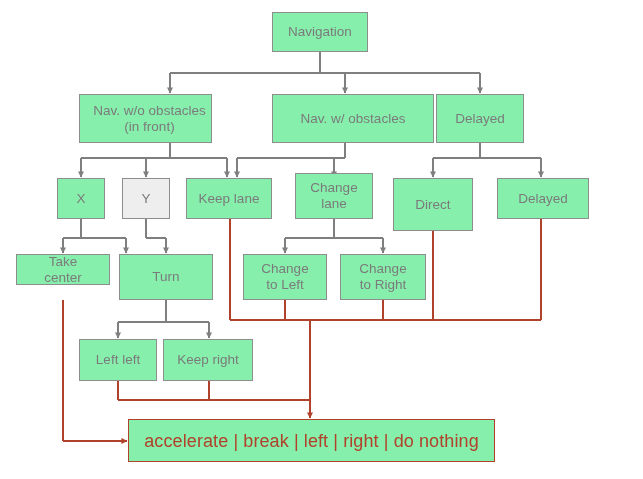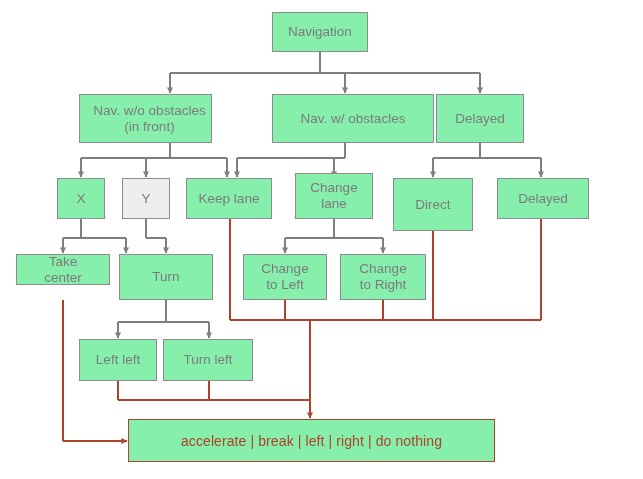--- a/index.html
+++ b/index.html
@@ -18,21 +18,21 @@
     align-items:center;
     justify-content:center;
     text-align:center;
     white-space:pre-line;
     z-index:2;
   }
   .node.shaded{background:#eeeeee;}
   .node.action{
     border:1px solid #b0412a;
     color:#b0412a;
-    font-size:14px;
+    font-size:18px;
     letter-spacing:.1px;
   }
 </style>
 </head>
 <body>
 
 <div id="canvas">
 
   <svg id="wires" viewBox="0 0 643 479" xmlns="http://www.w3.org/2000/svg">
     <defs>
@@ -166,20 +166,20 @@
   <div class="node" style="left:340px;top:254px;width:86px;height:46px;">
     <span>Change
 to Right</span>
   </div>
 
   <div class="node" style="left:79px;top:339px;width:78px;height:42px;">
     <span>Left left</span>
   </div>
 
   <div class="node" style="left:163px;top:339px;width:90px;height:42px;">
-    <span>Turn left</span>
+    <span>Keep right</span>
   </div>
 
   <div class="node action" style="left:128px;top:419px;width:367px;height:43px;">
     <span>accelerate  |  break  |  left  |  right  |  do nothing</span>
   </div>
 
 </div>
 
 </body></html>

